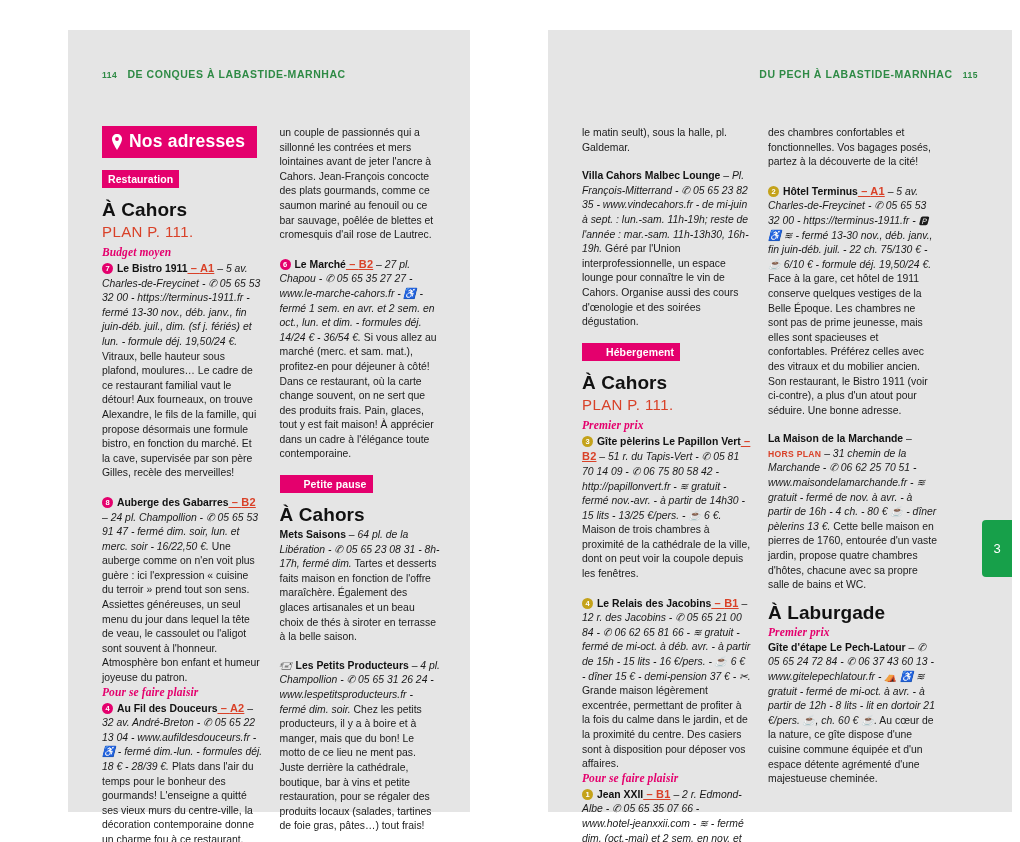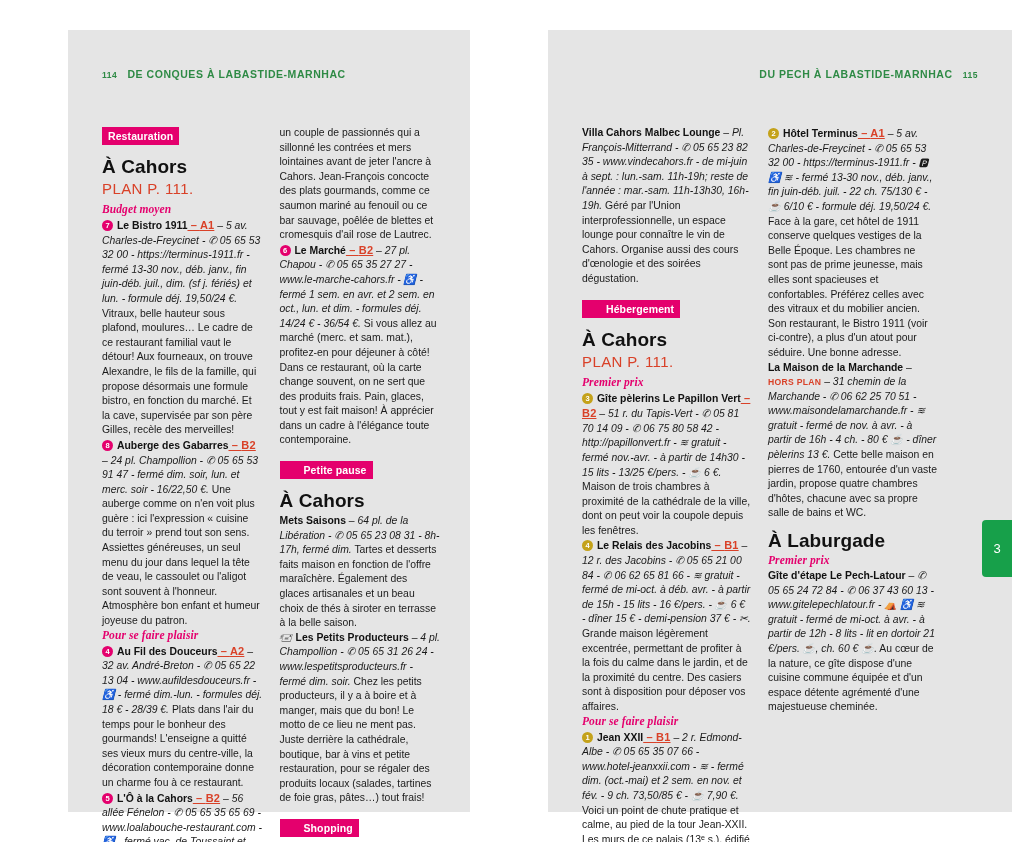--- a/index.html
+++ b/index.html
@@ -31,21 +31,21 @@
   .cat{display:inline-block;background:#e4006d;color:#fff;font-size:10.5px;
        font-weight:bold;padding:3px 6px 3px 6px;margin:0 0 11px 0;letter-spacing:.1px;}
   .cat.spaced{margin-top:13px;padding-left:24px;}
 
   .city{font-size:19px;font-weight:bold;color:#111;margin:0 0 2px 0;letter-spacing:.1px;}
   .plan{font-size:15px;font-weight:normal;color:#d94128;letter-spacing:.4px;margin:0 0 6px 0;}
   .tier{font-family:"Liberation Serif",serif;font-style:italic;font-weight:bold;
         color:#e4006d;font-size:11.5px;margin:0 0 3px 0;letter-spacing:.1px;}
 
   .p{font-size:10.4px;line-height:14.6px;color:#1a1a1a;margin:0 0 0 0;text-align:left;}
-  .p + .p{margin-top:0;}
+  .p + .p{margin-top:14px;}
   .ent{margin:0;}
   .num{display:inline-block;width:11px;height:11px;border-radius:50%;
        color:#fff;font-size:7.5px;font-weight:bold;line-height:11px;text-align:center;
        vertical-align:1px;margin-right:4px;}
   .num.pink{background:#e4006d;}
   .num.olive{background:#c4a21a;}
   .nm{font-weight:bold;color:#111;}
   .it{font-style:italic;}
   .ab{font-size:11px;font-weight:bold;color:#d94128;letter-spacing:.2px;text-decoration:underline;}
   .hp{font-size:8.6px;font-weight:bold;color:#d94128;letter-spacing:.3px;}
@@ -63,20 +63,29 @@
   <div class="page page-left">
 
     <div class="runhead rh-left">
       <span class="folio">114</span><span>DE CONQUES À LABASTIDE-MARNHAC</span>
     </div>
 
     <div class="cols">
 
       <div class="col">
 
+        <div class="addr-head">
+          <span class="pin">
+            <svg viewBox="0 0 12 16" width="12" height="16">
+                <path d="M6 0C3 0 1 2.1 1 5c0 3.6 5 11 5 11s5-7.4 5-11c0-2.9-2-5-5-5z" fill="#ffffff"></path>
+                <circle cx="6" cy="5" r="1.9" fill="#e4006d"></circle>
+              </svg>
+          </span>
+          <span>Nos adresses</span>
+        </div>
 
         <div class="cat">Restauration</div>
 
         <div class="city">À Cahors</div>
         <div class="plan">PLAN P. 111.</div>
         <div class="tier">Budget moyen</div>
 
         <p class="p ent">
           <span class="num pink">7</span><span class="nm">Le Bistro 1911</span><span class="ab"> – <span>A1</span></span><span class="it"> – 5 av. Charles-de-Freycinet - ✆ 05 65 53 32 00 - https://terminus-1911.fr - fermé 13-30 nov., déb. janv., fin juin-déb. juil., dim. (sf j. fériés) et lun. - formule déj. 19,50/24 €.</span><span> Vitraux, belle hauteur sous plafond, moulures… Le cadre de ce restaurant familial vaut le détour! Aux fourneaux, on trouve Alexandre, le fils de la famille, qui propose désormais une formule bistro, en fonction du marché. Et la cave, supervisée par son père Gilles, recèle des merveilles!</span>
         </p>
@@ -135,20 +144,23 @@
     </div>
 
     <div class="tab">
       <span>3</span>
     </div>
 
     <div class="cols">
 
       <div class="col">
 
+        <p class="p">
+          <span>le matin seult), sous la halle, pl. Galdemar.</span>
+        </p>
 
         <p class="p ent">
           <span class="nm">Villa Cahors Malbec Lounge</span><span class="it"> – Pl. François-Mitterrand - ✆ 05 65 23 82 35 - www.vindecahors.fr - de mi-juin à sept. : lun.-sam. 11h-19h; reste de l'année : mar.-sam. 11h-13h30, 16h-19h.</span><span> Géré par l'Union interprofessionnelle, un espace lounge pour connaître le vin de Cahors. Organise aussi des cours d'œnologie et des soirées dégustation.</span>
         </p>
 
         <div class="cat spaced">Hébergement</div>
 
         <div class="city">À Cahors</div>
         <div class="plan">PLAN P. 111.</div>
         <div class="tier">Premier prix</div>
@@ -163,20 +175,23 @@
 
         <div class="tier">Pour se faire plaisir</div>
 
         <p class="p ent">
           <span class="num olive">1</span><span class="nm">Jean XXII</span><span class="ab"> – <span>B1</span></span><span class="it"> – 2 r. Edmond-Albe - ✆ 05 65 35 07 66 - www.hotel-jeanxxii.com - ≋ - fermé dim. (oct.-mai) et 2 sem. en nov. et fév. - 9 ch. 73,50/85 € - ☕ 7,90 €.</span><span> Voici un point de chute pratique et calme, au pied de la tour Jean-XXII. Les murs de ce palais (13ᵉ s.), édifié par la famille du pontife, abritent des chambres confortables et fonctionnelles. Vos bagages posés, partez à la découverte de la cité!</span>
         </p>
       </div>
 
       <div class="col">
 
+        <p class="p">
+          <span>des chambres confortables et fonctionnelles. Vos bagages posés, partez à la découverte de la cité!</span>
+        </p>
 
         <p class="p ent">
           <span class="num olive">2</span><span class="nm">Hôtel Terminus</span><span class="ab"> – <span>A1</span></span><span class="it"> – 5 av. Charles-de-Freycinet - ✆ 05 65 53 32 00 - https://terminus-1911.fr - 🅿 ♿ ≋ - fermé 13-30 nov., déb. janv., fin juin-déb. juil. - 22 ch. 75/130 € - ☕ 6/10 € - formule déj. 19,50/24 €.</span><span> Face à la gare, cet hôtel de 1911 conserve quelques vestiges de la Belle Époque. Les chambres ne sont pas de prime jeunesse, mais elles sont spacieuses et confortables. Préférez celles avec des vitraux et du mobilier ancien. Son restaurant, le Bistro 1911 (voir ci-contre), a plus d'un atout pour séduire. Une bonne adresse.</span>
         </p>
 
         <p class="p ent">
           <span class="nm">La Maison de la Marchande</span> – <span class="hp">HORS PLAN</span><span class="it"> – 31 chemin de la Marchande - ✆ 06 62 25 70 51 - www.maisondelamarchande.fr - ≋ gratuit - fermé de nov. à avr. - à partir de 16h - 4 ch. - 80 € ☕ - dîner pèlerins 13 €.</span><span> Cette belle maison en pierres de 1760, entourée d'un vaste jardin, propose quatre chambres d'hôtes, chacune avec sa propre salle de bains et WC.</span>
         </p>
 
         <div class="city" style="margin-top:9px">À Laburgade</div>

